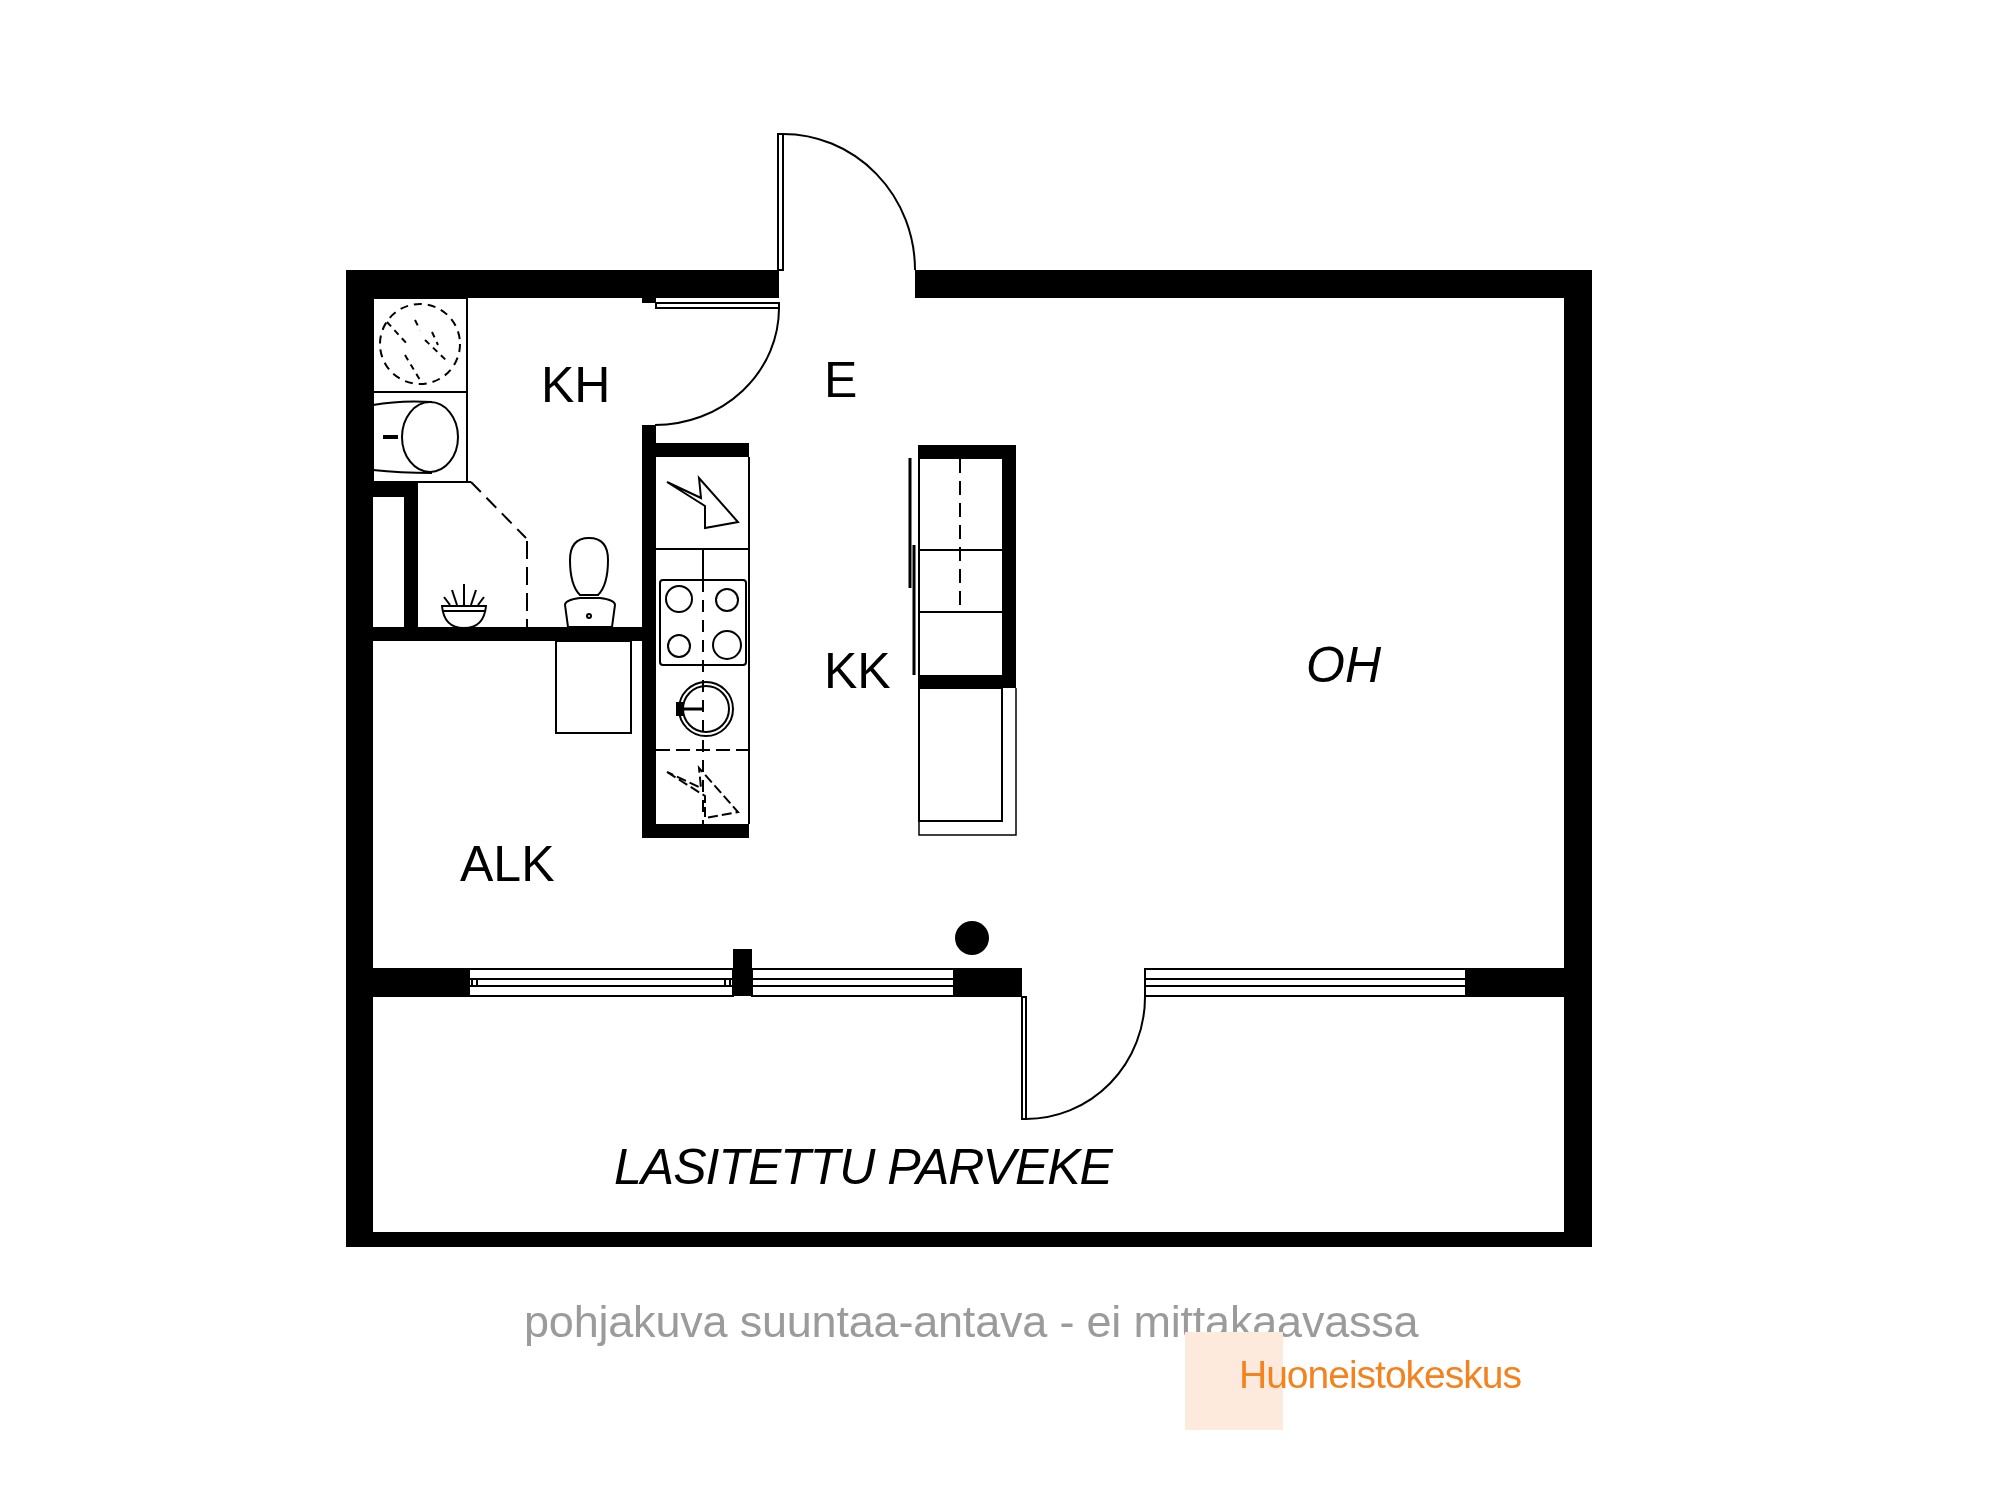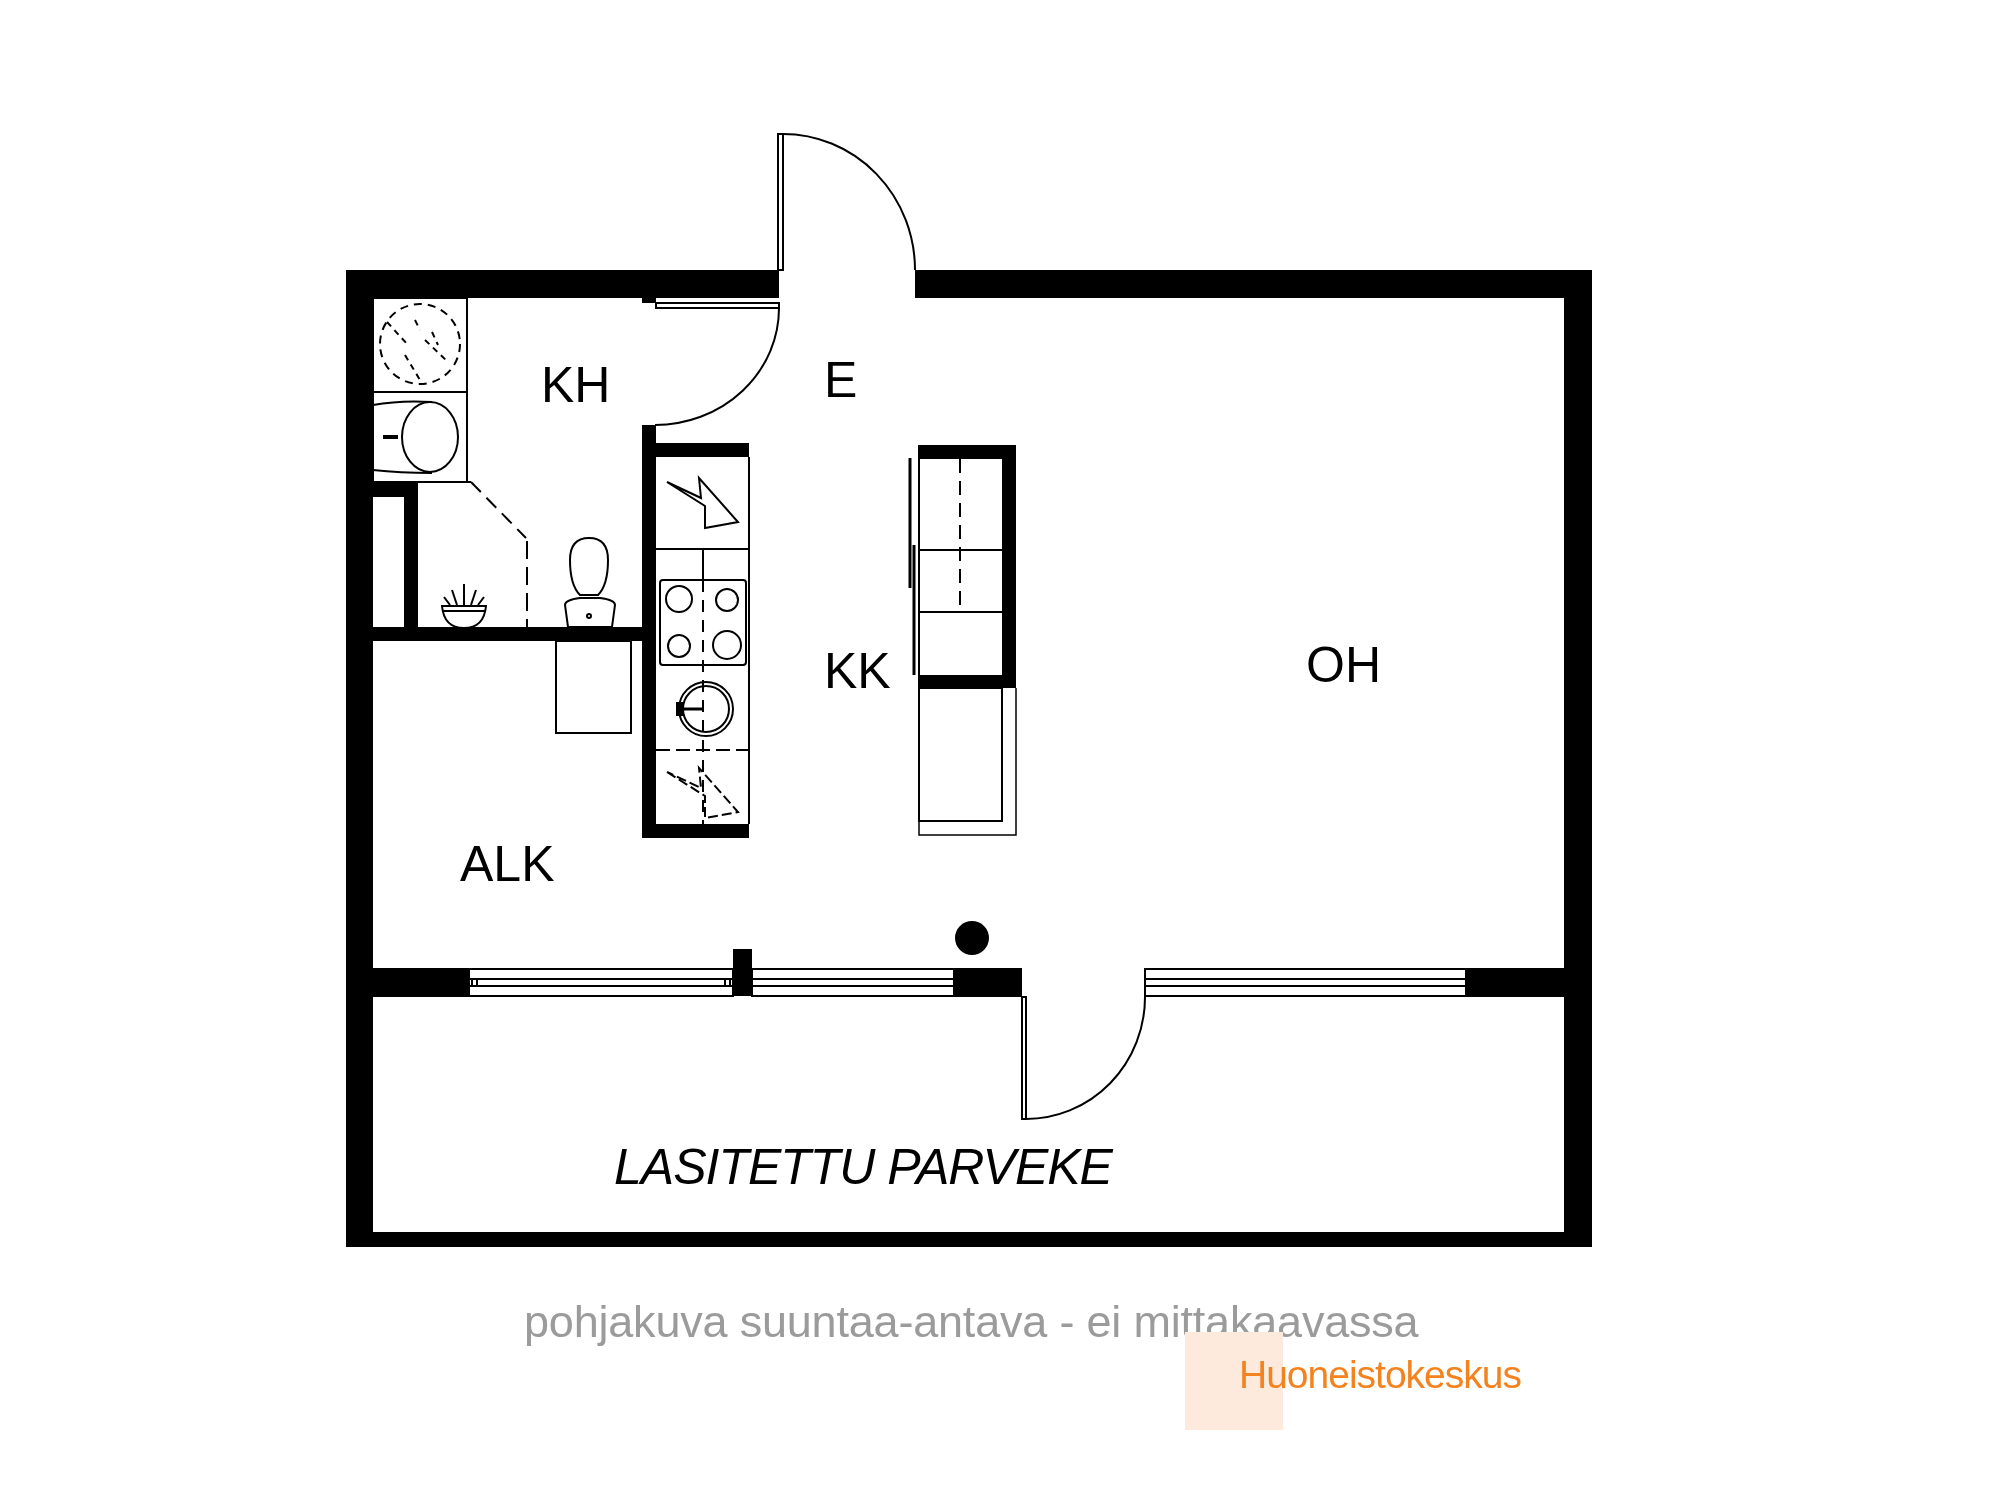--- a/index.html
+++ b/index.html
@@ -159,20 +159,20 @@
       <polyline points="919,821 919,835 1016,835 1016,688" stroke-width="1.5"></polyline>
     </g>
   </g>
 
   <ellipse cx="972" cy="938" rx="17" ry="17" fill="#000"></ellipse>
 </svg>
 
 <div class="lbl room" style="left:541px; top:360px;">KH</div>
 <div class="lbl room" style="left:824px; top:355px;">E</div>
 <div class="lbl room" style="left:800px; top:646px;margin-left:24px;">KK</div>
-<div class="lbl room" style="left:1306px; top:640px;">OH</div>
+<div class="lbl room" style="left:1306px; top:640px;font-style:italic;">OH</div>
 <div class="lbl room" style="left:460px; top:811px;margin-top:28px;">ALK</div>
 <div class="lbl room" style="left:614px; top:1142px; letter-spacing:-1px;font-style:italic;">LASITETTU PARVEKE</div>
 
 <div class="caption">pohjakuva suuntaa-antava - ei mittakaavassa</div>
 
 <div class="logo-box"></div>
 <div class="logo-text">Huoneistokeskus</div>
 
 </body></html>

